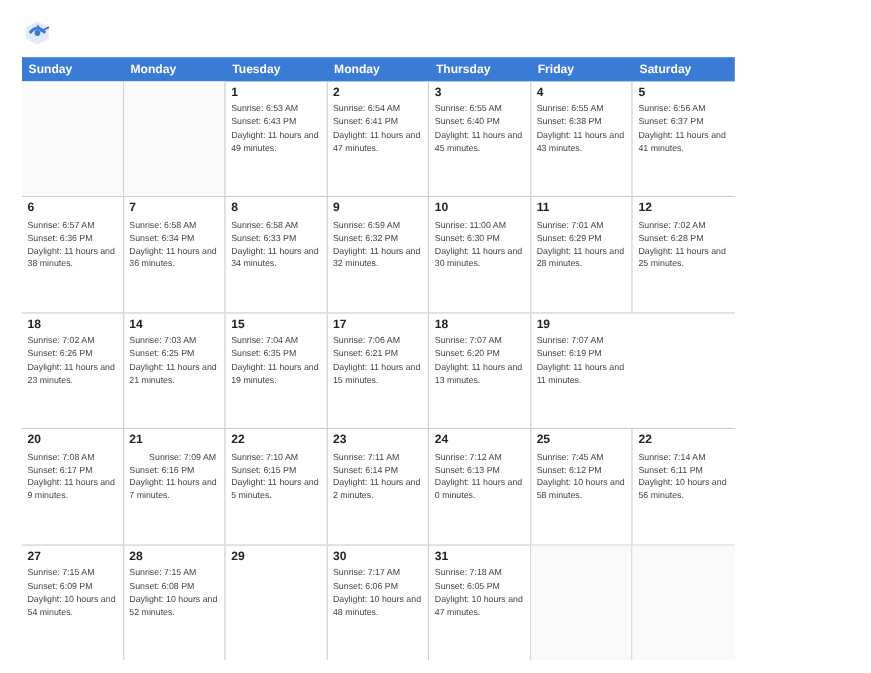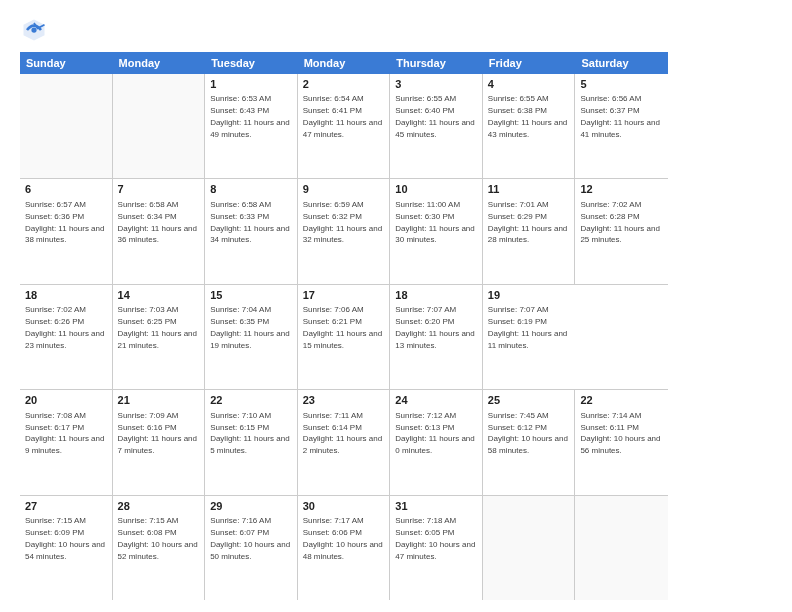--- a/index.html
+++ b/index.html
@@ -211,21 +211,21 @@
 Sunset: 6:20 PM
 Daylight: 11 hours and 13 minutes.</span></div>
           <div class="cal-cell"><span class="day-num">19</span><span class="cal-cell-text" style="white-space: pre-line;">Sunrise: 7:07 AM
 Sunset: 6:19 PM
 Daylight: 11 hours and 11 minutes.</span></div>
         </div>
         <div class="cal-row">
           <div class="cal-cell"><span class="day-num">20</span><span class="cal-cell-text" style="white-space: pre-line;">Sunrise: 7:08 AM
 Sunset: 6:17 PM
 Daylight: 11 hours and 9 minutes.</span></div>
-          <div class="cal-cell"><span class="day-num">21</span><span class="cal-cell-text" style="white-space: pre-line;">Sunrise: 7:09 AM
+          <div class="cal-cell"><span class="day-num">21</span><span class="cal-cell-text" style="white-space: pre-line; margin-left: 18px;">Sunrise: 7:09 AM
 Sunset: 6:16 PM
 Daylight: 11 hours and 7 minutes.</span></div>
           <div class="cal-cell"><span class="day-num">22</span><span class="cal-cell-text" style="white-space: pre-line;">Sunrise: 7:10 AM
 Sunset: 6:15 PM
 Daylight: 11 hours and 5 minutes.</span></div>
           <div class="cal-cell"><span class="day-num">23</span><span class="cal-cell-text" style="white-space: pre-line;">Sunrise: 7:11 AM
 Sunset: 6:14 PM
 Daylight: 11 hours and 2 minutes.</span></div>
           <div class="cal-cell"><span class="day-num">24</span><span class="cal-cell-text" style="white-space: pre-line;">Sunrise: 7:12 AM
 Sunset: 6:13 PM
@@ -237,23 +237,21 @@
 Sunset: 6:11 PM
 Daylight: 10 hours and 56 minutes.</span></div>
         </div>
         <div class="cal-row">
           <div class="cal-cell"><span class="day-num">27</span><span class="cal-cell-text" style="white-space: pre-line;">Sunrise: 7:15 AM
 Sunset: 6:09 PM
 Daylight: 10 hours and 54 minutes.</span></div>
           <div class="cal-cell"><span class="day-num">28</span><span class="cal-cell-text" style="white-space: pre-line;">Sunrise: 7:15 AM
 Sunset: 6:08 PM
 Daylight: 10 hours and 52 minutes.</span></div>
-          <div class="cal-cell"><span class="day-num">29</span><span class="cal-cell-text" style="white-space: pre-line;">Sunrise: 7:16 AM
-Sunset: 6:07 PM
-Daylight: 10 hours and 50 minutes.</span></div>
+          <div class="cal-cell"><span class="day-num">29</span></div>
           <div class="cal-cell"><span class="day-num">30</span><span class="cal-cell-text" style="white-space: pre-line;">Sunrise: 7:17 AM
 Sunset: 6:06 PM
 Daylight: 10 hours and 48 minutes.</span></div>
           <div class="cal-cell"><span class="day-num">31</span><span class="cal-cell-text" style="white-space: pre-line;">Sunrise: 7:18 AM
 Sunset: 6:05 PM
 Daylight: 10 hours and 47 minutes.</span></div>
           <div class="cal-cell empty"></div>
           <div class="cal-cell empty"></div>
         </div>
       </div>

